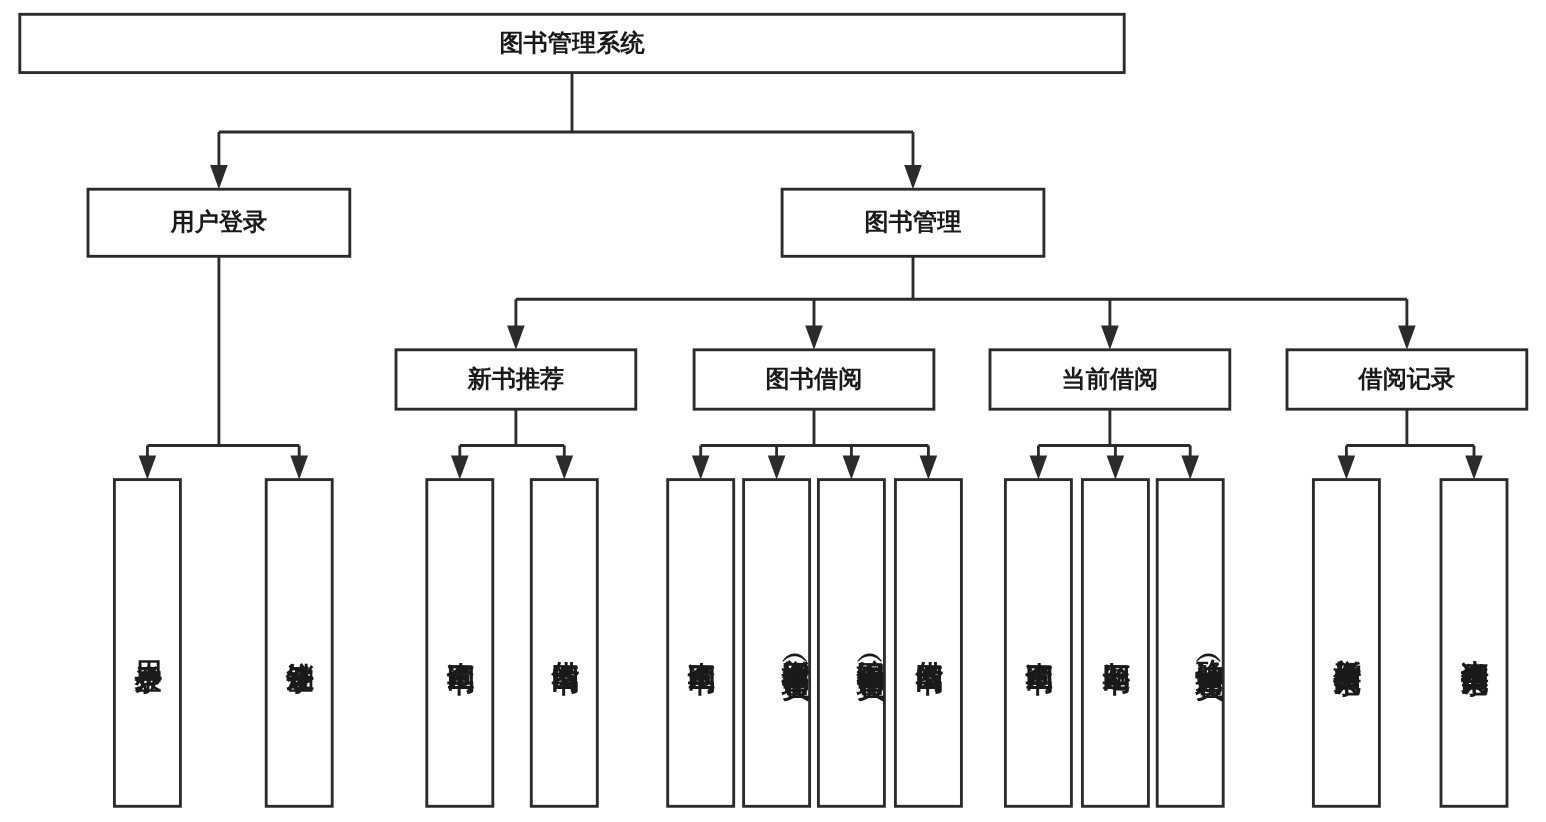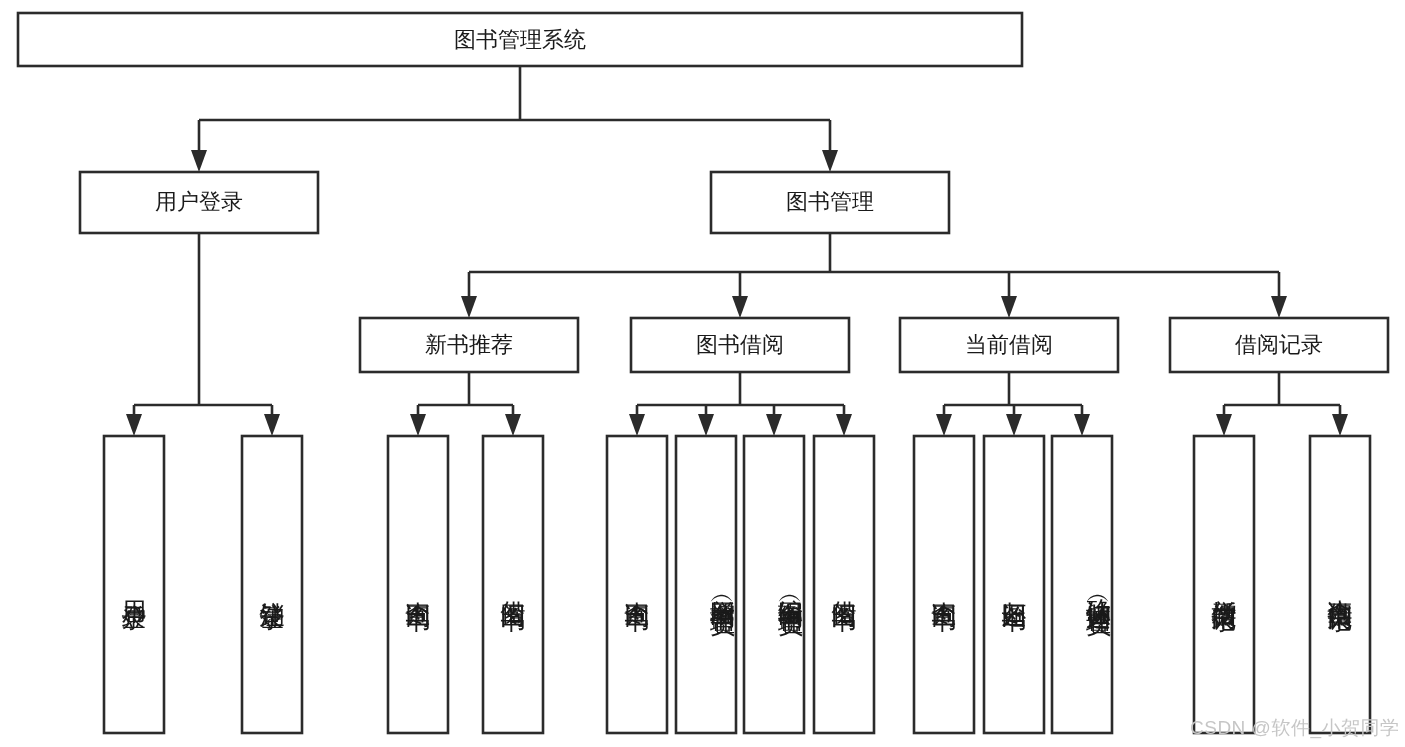--- a/index.html
+++ b/index.html
@@ -10,20 +10,21 @@
   }
   body {
     font-family: "Liberation Sans", "DejaVu Sans", sans-serif;
   }
   #diagram-root {
     position: relative;
     width: 1405px;
     height: 747px;
     background: #ffffff;
     overflow: hidden;
+    font-weight: bold;
   }
   svg.diagram-canvas {
     position: absolute;
     left: 0;
     top: 0;
     width: 1405px;
     height: 747px;
   }
   .node-box {
     fill: #ffffff;
@@ -222,15 +223,14 @@
   <div class="leaf-label-v" style="left:744px; top:442px; width:60px; height:291px;">编辑图书（管理员）</div>
   <div class="leaf-label-v centered" style="left:814px; top:436px; width:60px; height:297px;">借阅图书</div>
 
   <div class="leaf-label-v centered" style="left:914px; top:436px; width:60px; height:297px;">查询图书</div>
   <div class="leaf-label-v centered" style="left:984px; top:436px; width:60px; height:297px;">归还图书</div>
   <div class="leaf-label-v" style="left:1052px; top:442px; width:60px; height:291px;">确认归还（管理员）</div>
 
   <div class="leaf-label-v centered" style="left:1194px; top:436px; width:60px; height:297px;">新增借阅记录</div>
   <div class="leaf-label-v centered" style="left:1310px; top:436px; width:60px; height:297px;">查询借阅记录</div>
 
-  <div class="watermark" style="left:1190px; top:715px;">CSDN @软件_小贺同学</div>
 
 </div>
 
 </body></html>

